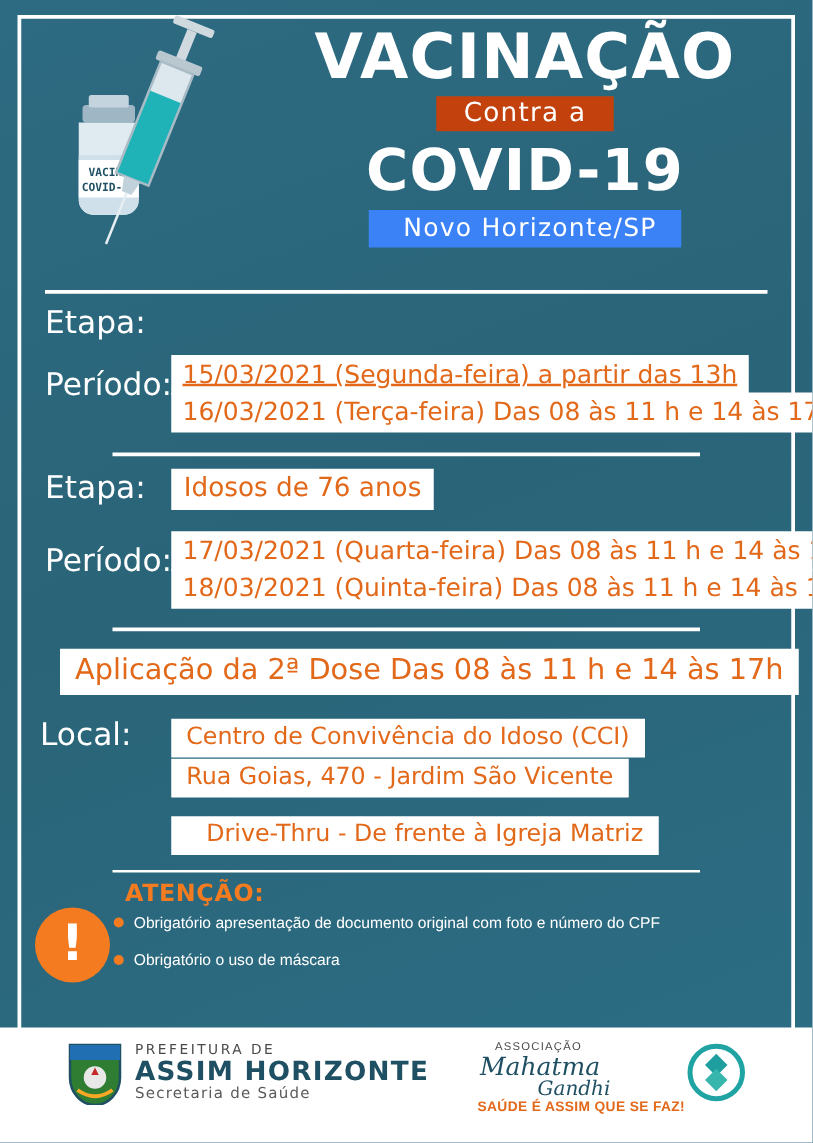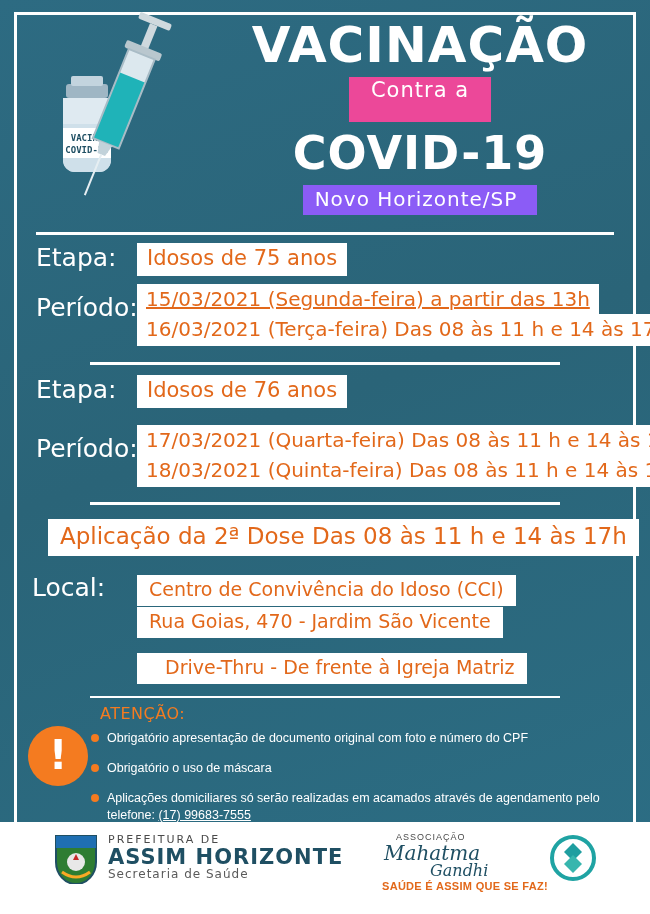--- a/index.html
+++ b/index.html
@@ -43,43 +43,43 @@
   .t-vacinacao {
     font-family: "DejaVu Sans", sans-serif;
     font-weight: bold;
     font-size: 50px;
     letter-spacing: 1px;
     color: #ffffff;
     line-height: 1.02;
   }
   .t-contra {
     display: inline-block;
-    background: #ec4899;
+    background: #c2410c;
     color: #ffffff;
     font-family: "DejaVu Sans", sans-serif;
     font-size: 21px;
-    padding: 1px 22px 20px 22px;
+    padding: 1px 22px 3px 22px;
     margin-top: 6px;
     letter-spacing: 1px;
   }
   .t-covid {
     font-family: "DejaVu Sans", sans-serif;
     font-weight: bold;
     font-size: 46px;
     color: #ffffff;
     margin-top: 4px;
     letter-spacing: 1px;
   }
   .t-city {
     display: inline-block;
-    background: #8b5cf6;
+    background: #3b82f6;
     color: #ffffff;
     font-family: "DejaVu Sans", sans-serif;
     font-size: 20px;
-    padding: 2px 20px 4px 12px;
+    padding: 2px 20px 4px 28px;
     margin-top: 5px;
     letter-spacing: 1px;
   }
 
   
   .divider {
     position: absolute;
     height: 3px;
     background: #ffffff;
   }
@@ -115,22 +115,22 @@
     font-family: "DejaVu Sans", sans-serif;
     font-weight: bold;
     font-size: 40px;
     text-align: center;
     line-height: 58px;
   }
   .atencao-title {
     position: absolute; left: 100px; top: 704px;
     color: #f47b20;
     font-family: "DejaVu Sans", sans-serif;
-    font-weight: normal;
-    font-size: 16px;
+    font-weight: bold;
+    font-size: 19px;
     letter-spacing: .5px;
   }
   .bullets {
     position: absolute; left: 91px; top: 730px; width: 520px;
   }
   .bullet {
     position: relative;
     color: #ffffff;
     font-size: 12.5px;
     line-height: 1.35;
@@ -217,21 +217,20 @@
       <div class="t-vacinacao">VACINAÇÃO</div>
       <div class="t-contra">Contra a</div>
       <div class="t-covid">COVID-19</div>
       <div class="t-city">Novo Horizonte/SP</div>
     </div>
   </div>
 
   <div class="divider" style="left:36px; top:232px; width:578px;"></div>
 
   <div class="label" style="left:36px; top:243px;">Etapa:</div>
-  <div class="chip sm" style="left:137px; top:243px;">Idosos de 75 anos</div>
 
   <div class="label" style="left:36px; top:293px;">Período:</div>
   <div class="chip md" style="left:137px; top:284px;text-decoration:underline;">15/03/2021 (Segunda-feira) a partir das 13h</div>
   <div class="chip md" style="left:137px; top:314px;">16/03/2021 (Terça-feira) Das 08 às 11 h e 14 às 17h</div>
 
   <div class="divider" style="left:90px; top:362px; width:470px;"></div>
 
   <div class="label" style="left:36px; top:375px;">Etapa:</div>
   <div class="chip sm" style="left:137px; top:375px;">Idosos de 76 anos</div>
 
@@ -248,21 +247,20 @@
   <div class="chip local" style="left:137px; top:607px;">Rua Goias, 470 - Jardim São Vicente</div>
   <div class="chip local" style="left:137px; top:653px;padding-left:28px;">Drive-Thru - De frente à Igreja Matriz</div>
 
   <div class="divider" style="left:90px; top:696px; width:470px; height:2px;"></div>
 
   <div class="alert-circle">!</div>
   <div class="atencao-title">ATENÇÃO:</div>
   <div class="bullets">
     <div class="bullet">Obrigatório apresentação de documento original com foto e número do CPF</div>
     <div class="bullet">Obrigatório o uso de máscara</div>
-    <div class="bullet">Aplicações domiciliares só serão realizadas em acamados através de agendamento pelo telefone: <span class="phone">(17) 99683-7555</span></div>
   </div>
 
   <div class="footer">
     <div class="brasao">
       <svg width="48" height="52" viewBox="0 0 48 52">
         <path d="M4 4 h40 v26 a20 22 0 0 1 -20 22 a20 22 0 0 1 -20 -22 z" fill="#2e7d32" stroke="#1f4f63" stroke-width="2"></path>
         <path d="M4 4 h40 v12 h-40 z" fill="#1f6fb2"></path>
         <circle cx="24" cy="30" r="9" fill="#e8e8e8"></circle>
         <path d="M24 22 l3 6 h-6 z" fill="#c62828"></path>
         <path d="M10 40 q14 10 28 0" stroke="#f9a825" stroke-width="3" fill="none"></path>

